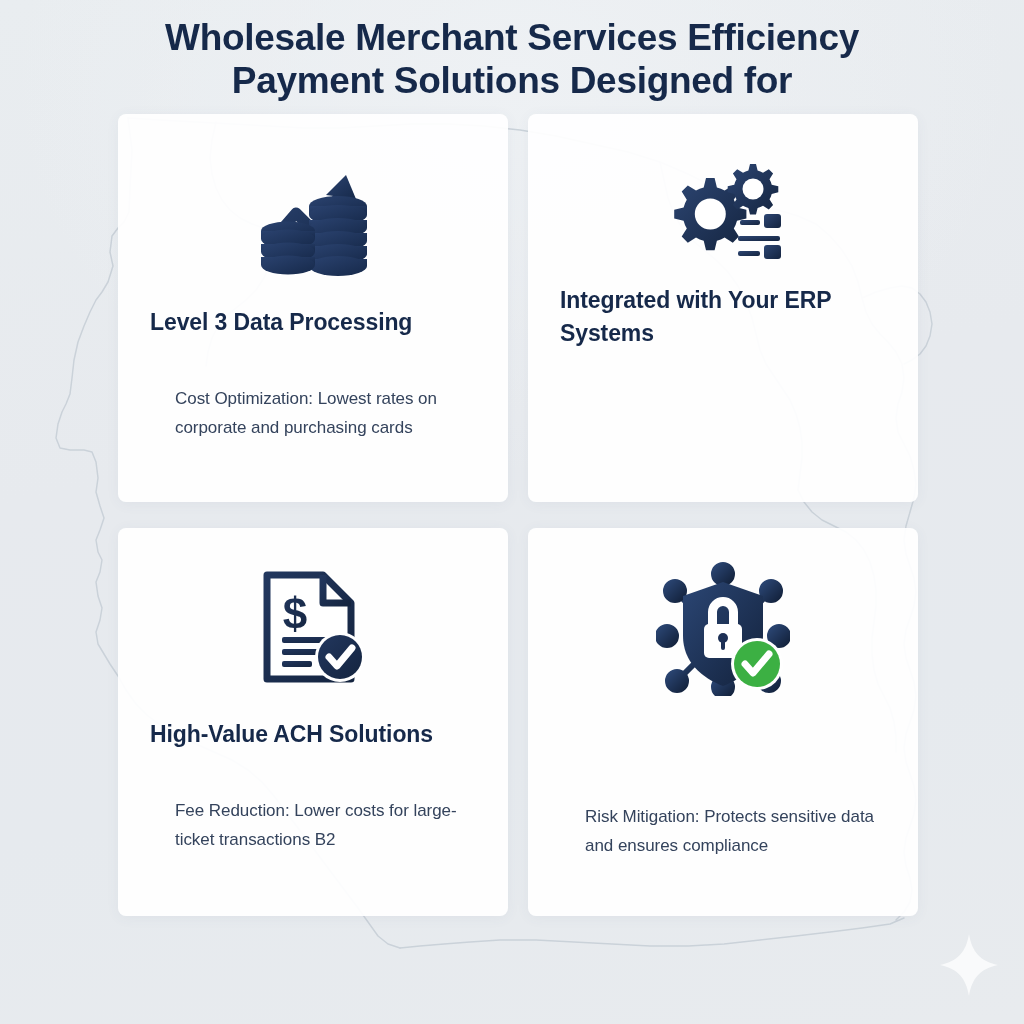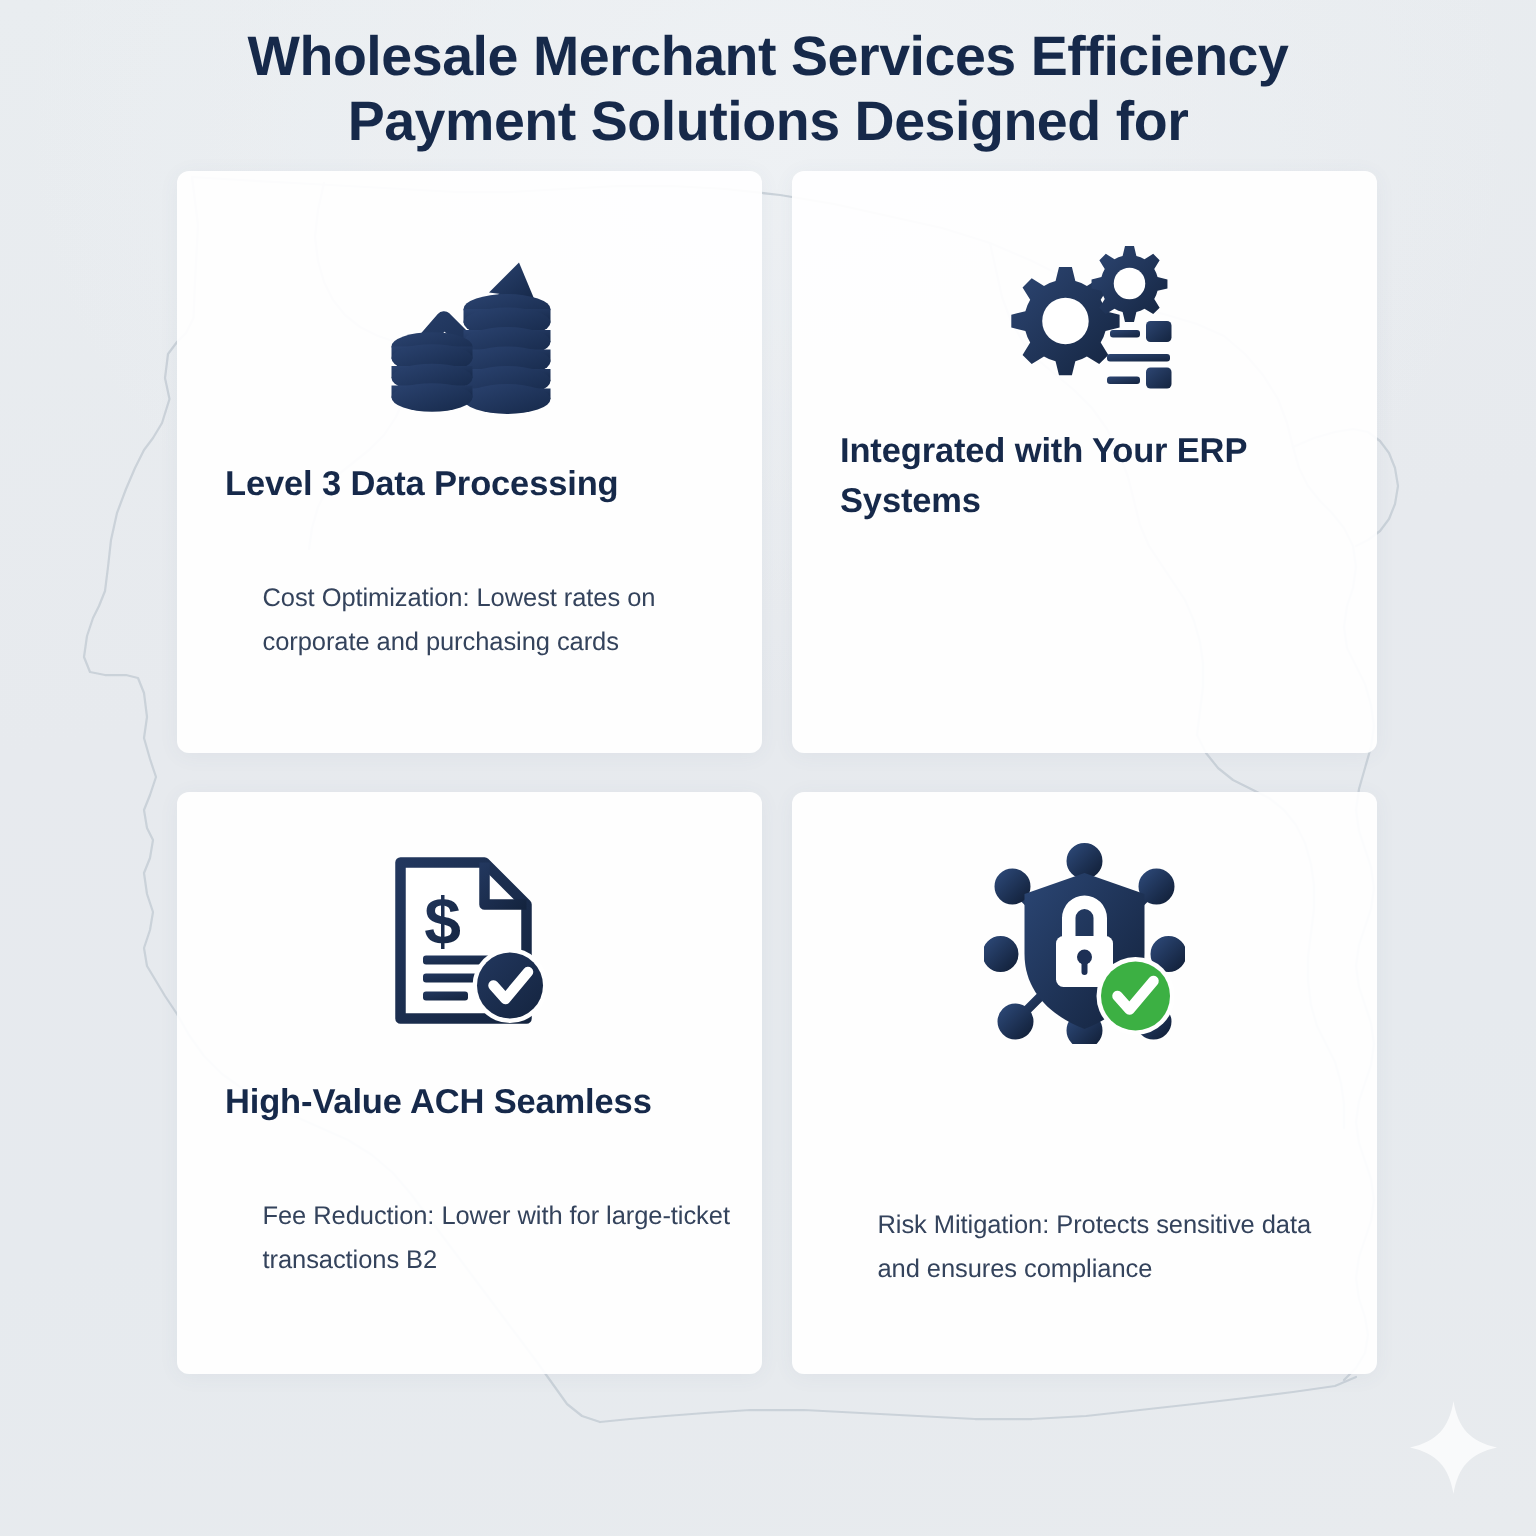--- a/index.html
+++ b/index.html
@@ -229,22 +229,22 @@
             <rect x="25" y="94" width="30" height="6" rx="2"></rect>
           </g>
 
           <g>
             <circle cx="83" cy="90" r="25" fill="#ffffff"></circle>
             <circle cx="83" cy="90" r="22" fill="url(#g3a)"></circle>
             <path d="M72 90 L80 99 L95 81" fill="none" stroke="#ffffff" stroke-width="7" stroke-linecap="round" stroke-linejoin="round"></path>
           </g>
         </svg>
       </div>
-      <div class="card-title">High-Value ACH Seamless</div>
-      <div class="card-body">Fee Reduction: Lower with for large-ticket transactions B2</div>
+      <div class="card-title">High-Value ACH Solutions</div>
+      <div class="card-body">Fee Reduction: Lower costs for large-ticket transactions B2</div>
     </div>
 
     <div class="card card-4">
       <div class="card-icon">
         <svg width="134" height="136" viewBox="0 0 134 136" xmlns="http://www.w3.org/2000/svg">
           <defs>
             <linearGradient id="g4a" x1="0" y1="0" x2="1" y2="1">
               <stop offset="0%" stop-color="#2b4674"></stop>
                 <stop offset="100%" stop-color="#13223c"></stop>
             </linearGradient>

